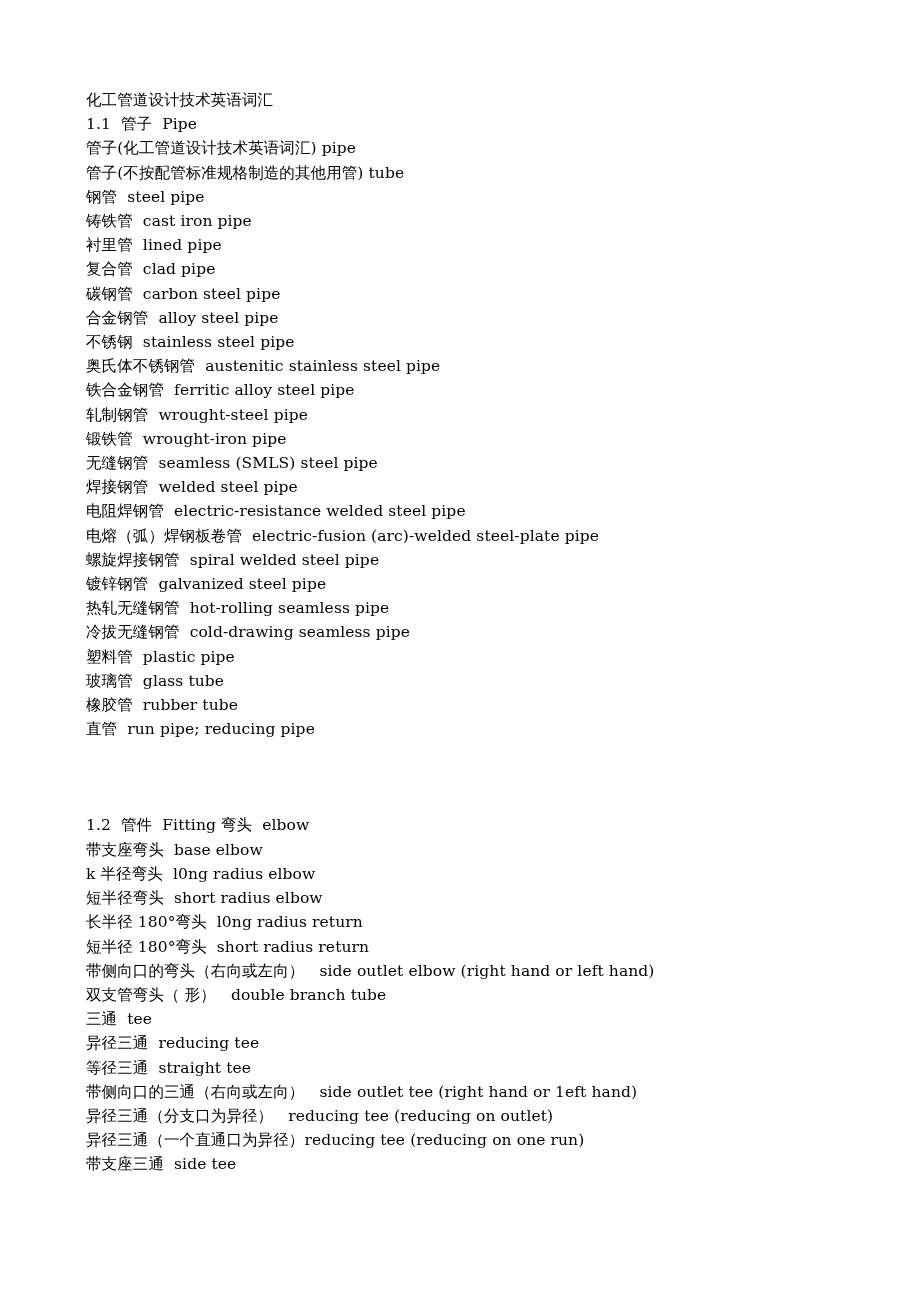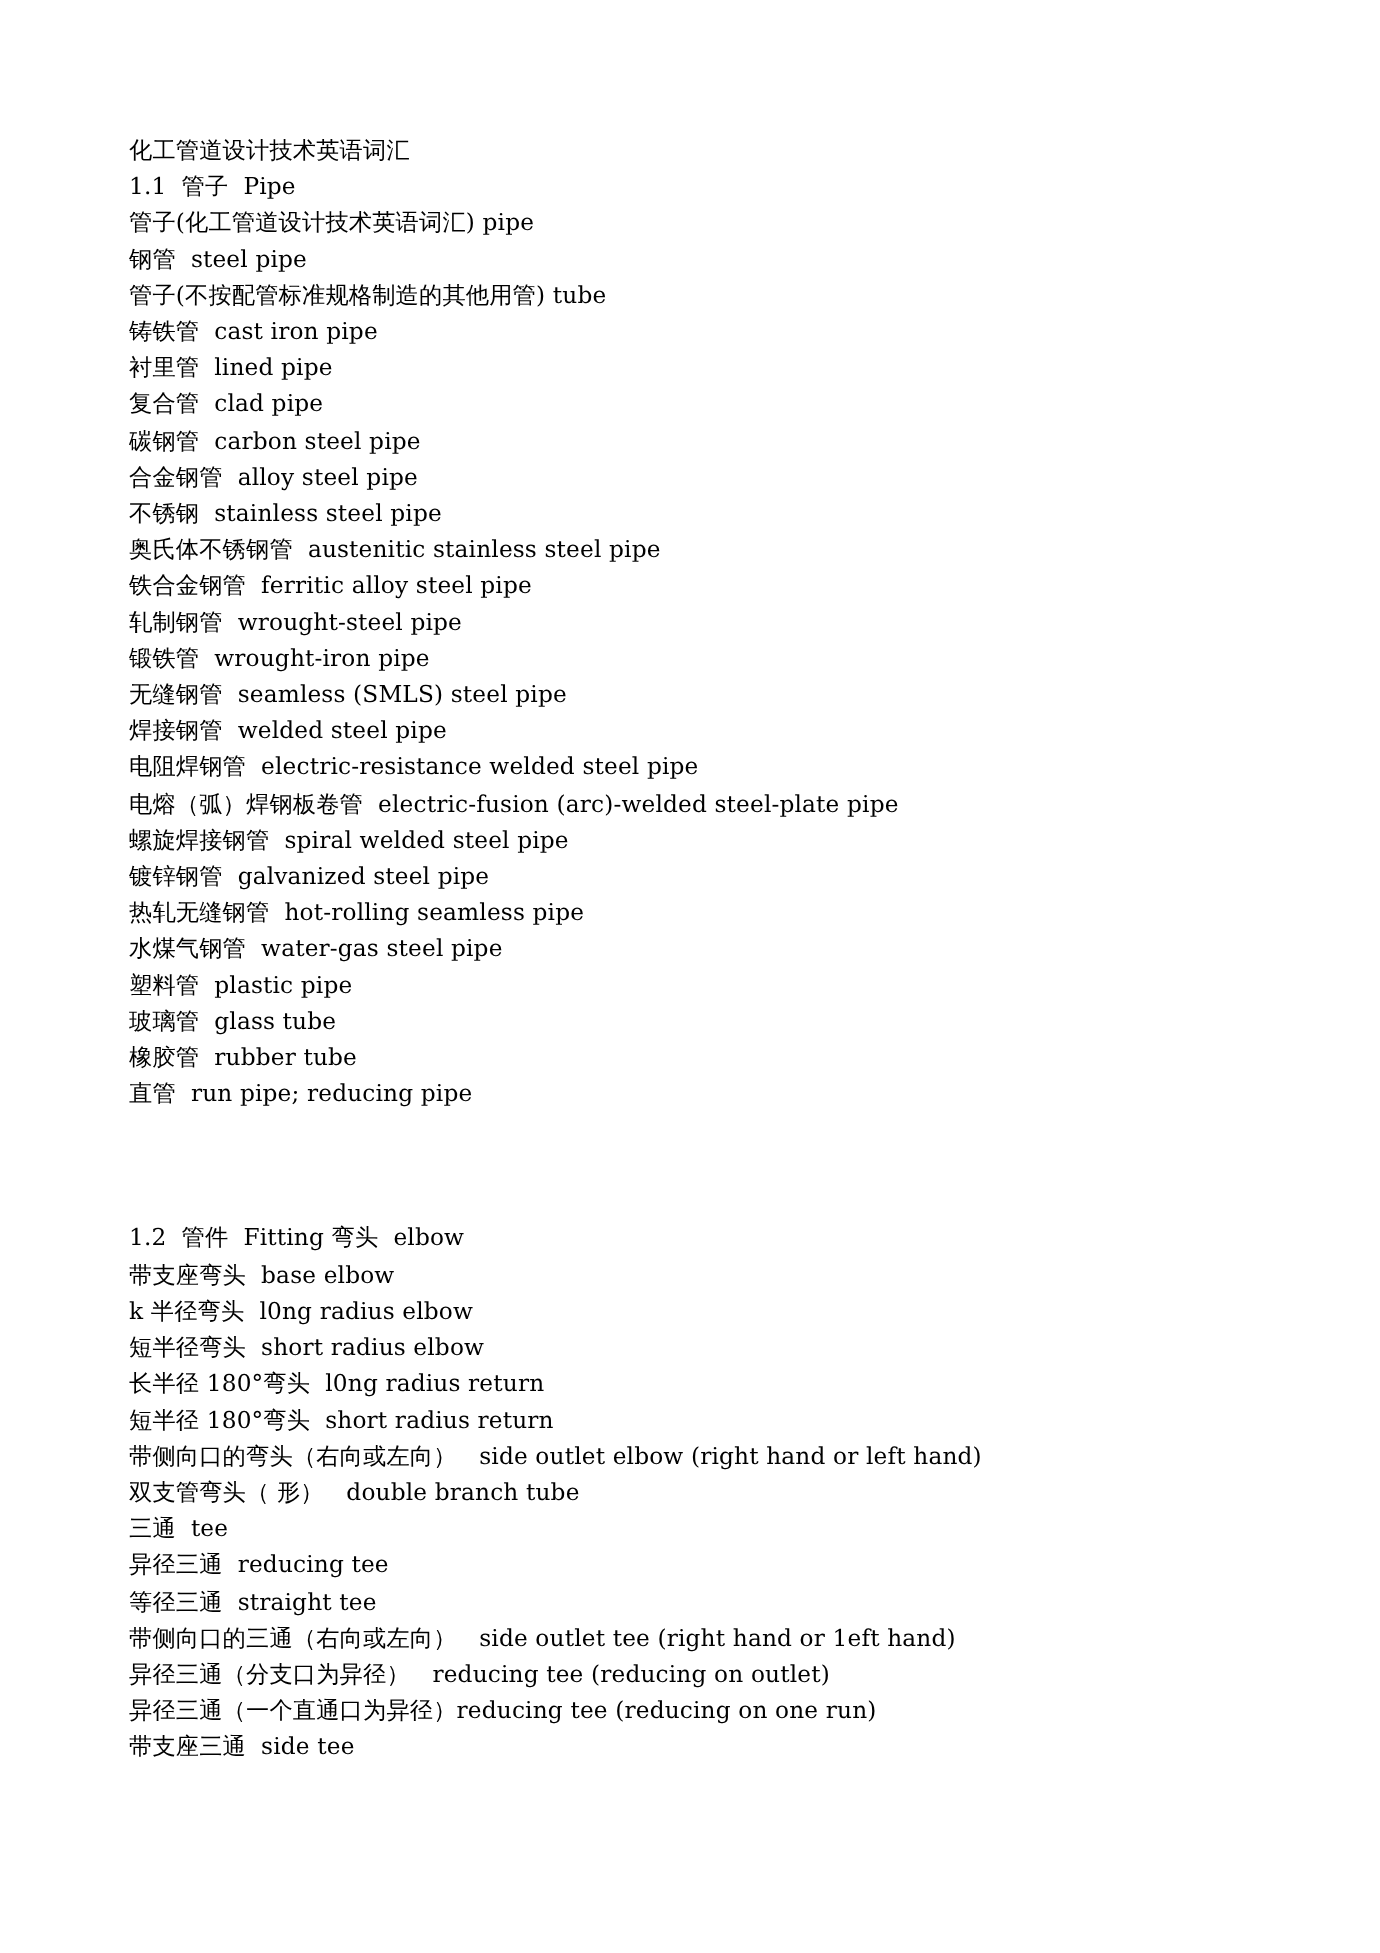--- a/index.html
+++ b/index.html
@@ -48,40 +48,40 @@
 <body>
 
 <div class="page">
   <div class="doc-body">
 
     <div class="line cjk-lead">化工管道设计技术英语词汇</div>
 
     <div class="line cjk-lead">1.1  管子  Pipe</div>
 
     <div class="line cjk-lead">管子(化工管道设计技术英语词汇) pipe</div>
+    <div class="line cjk-lead">管子(不按配管标准规格制造的其他用管) tube</div>
     <div class="line cjk-lead">钢管  steel pipe</div>
-    <div class="line cjk-lead">管子(不按配管标准规格制造的其他用管) tube</div>
     <div class="line cjk-lead">铸铁管  cast iron pipe</div>
     <div class="line cjk-lead">衬里管  lined pipe</div>
     <div class="line cjk-lead">复合管  clad pipe</div>
     <div class="line cjk-lead">碳钢管  carbon steel pipe</div>
     <div class="line cjk-lead">合金钢管  alloy steel pipe</div>
     <div class="line cjk-lead">不锈钢  stainless steel pipe</div>
     <div class="line cjk-lead">奥氏体不锈钢管  austenitic stainless steel pipe</div>
     <div class="line cjk-lead">铁合金钢管  ferritic alloy steel pipe</div>
     <div class="line cjk-lead">轧制钢管  wrought-steel pipe</div>
     <div class="line cjk-lead">锻铁管  wrought-iron pipe</div>
     <div class="line cjk-lead">无缝钢管  seamless (SMLS) steel pipe</div>
     <div class="line cjk-lead">焊接钢管  welded steel pipe</div>
     <div class="line cjk-lead">电阻焊钢管  electric-resistance welded steel pipe</div>
     <div class="line cjk-lead">电熔（弧）焊钢板卷管  electric-fusion (arc)-welded steel-plate pipe</div>
     <div class="line cjk-lead">螺旋焊接钢管  spiral welded steel pipe</div>
     <div class="line cjk-lead">镀锌钢管  galvanized steel pipe</div>
     <div class="line cjk-lead">热轧无缝钢管  hot-rolling seamless pipe</div>
-    <div class="line cjk-lead">水煤气钢管  water-gas steel pipe</div>
+    <div class="line cjk-lead">冷拔无缝钢管  cold-drawing seamless pipe</div>
     <div class="line cjk-lead">塑料管  plastic pipe</div>
     <div class="line cjk-lead">玻璃管  glass tube</div>
     <div class="line cjk-lead">橡胶管  rubber tube</div>
     <div class="line cjk-lead">直管  run pipe; reducing pipe</div>
 
     <div class="section-gap"></div>
 
     <div class="line cjk-lead">1.2  管件  Fitting 弯头  elbow</div>
 
     <div class="line cjk-lead">带支座弯头  base elbow</div>

